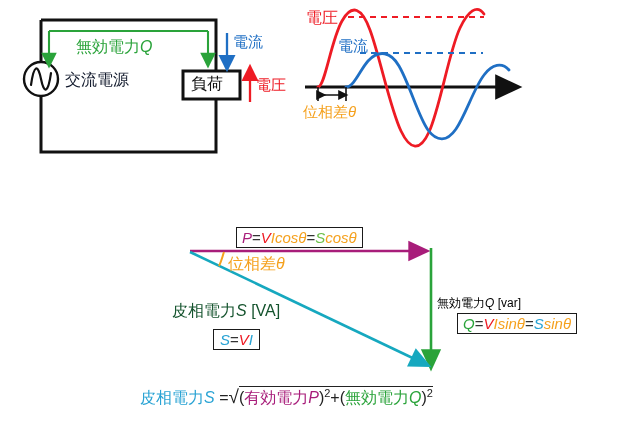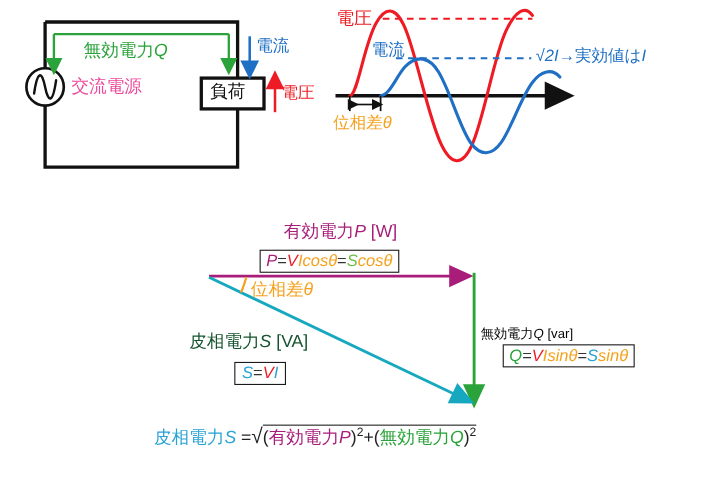--- a/index.html
+++ b/index.html
@@ -102,44 +102,38 @@
       <path d="M190,252 L421,362" fill="none" stroke="#16a8bf" stroke-width="2.6" marker-end="url(#ah-cyan)"></path>
 
       <path d="M224,252 C222,258 221,262 219,266" fill="none" stroke="#f5a11e" stroke-width="2"></path>
     </g>
   </svg>
 
   <div class="lbl" style="left:76px;top:39px;font-size:16px;color:#2aa33a;">
     <span>無効電力</span><span class="i">Q</span>
   </div>
 
-  <div class="lbl" style="left:65px;top:72px;font-size:16px;color:#ec4899;">交流電源</div>
+  <div class="lbl" style="left:65px;top:72px;font-size:16px;color:#0f172a;">交流電源</div>
 
   <div class="lbl" style="left:191px;top:76px;font-size:16px;color:#111111;">負荷</div>
 
   <div class="lbl" style="left:233px;top:34px;font-size:15px;color:#1f6fc4;">電流</div>
 
   <div class="lbl" style="left:256px;top:77px;font-size:15px;color:#ee1b24;">電圧</div>
 
   <div class="lbl" style="left:306px;top:10px;font-size:16px;color:#ee1b24;">電圧</div>
 
   <div class="lbl" style="left:338px;top:38px;font-size:15px;color:#1f6fc4;">電流</div>
 
 
-  <div class="lbl" style="left:487px;top:43px;font-size:15px;color:#1f6fc4;">
-    <span class="i">√2I</span><span>→</span><span>実効値は</span><span class="i">I</span>
-  </div>
 
   <div class="lbl" style="left:303px;top:104px;font-size:15px;color:#f5a11e;">
     <span>位相差</span><span class="i">θ</span>
   </div>
 
-  <div class="lbl" style="left:258px;top:203px;font-size:16px;color:#a81d7a;">
-    <span>有効電力</span><span class="i">P</span>&nbsp;<span>[W]</span>
-  </div>
 
   <div class="box" style="left:236px;top:227px;padding:2px 5px;font-size:15px;">
     <span class="i" style="color:#a81d7a;">P</span><span style="color:#333;">=</span><span class="i" style="color:#ee1b24;">V</span><span class="i" style="color:#f5a11e;">I</span><span class="i" style="color:#f5a11e;">cos</span><span class="i" style="color:#f5a11e;">θ</span><span style="color:#333;">=</span><span class="i" style="color:#6bbf4a;">S</span><span class="i" style="color:#f5a11e;">cos</span><span class="i" style="color:#f5a11e;">θ</span>
   </div>
 
   <div class="lbl" style="left:228px;top:256px;font-size:16px;color:#f5a11e;">
     <span>位相差</span><span class="i">θ</span>
   </div>
 
   <div class="lbl" style="left:437px;top:297px;font-size:12px;color:#000000;">

